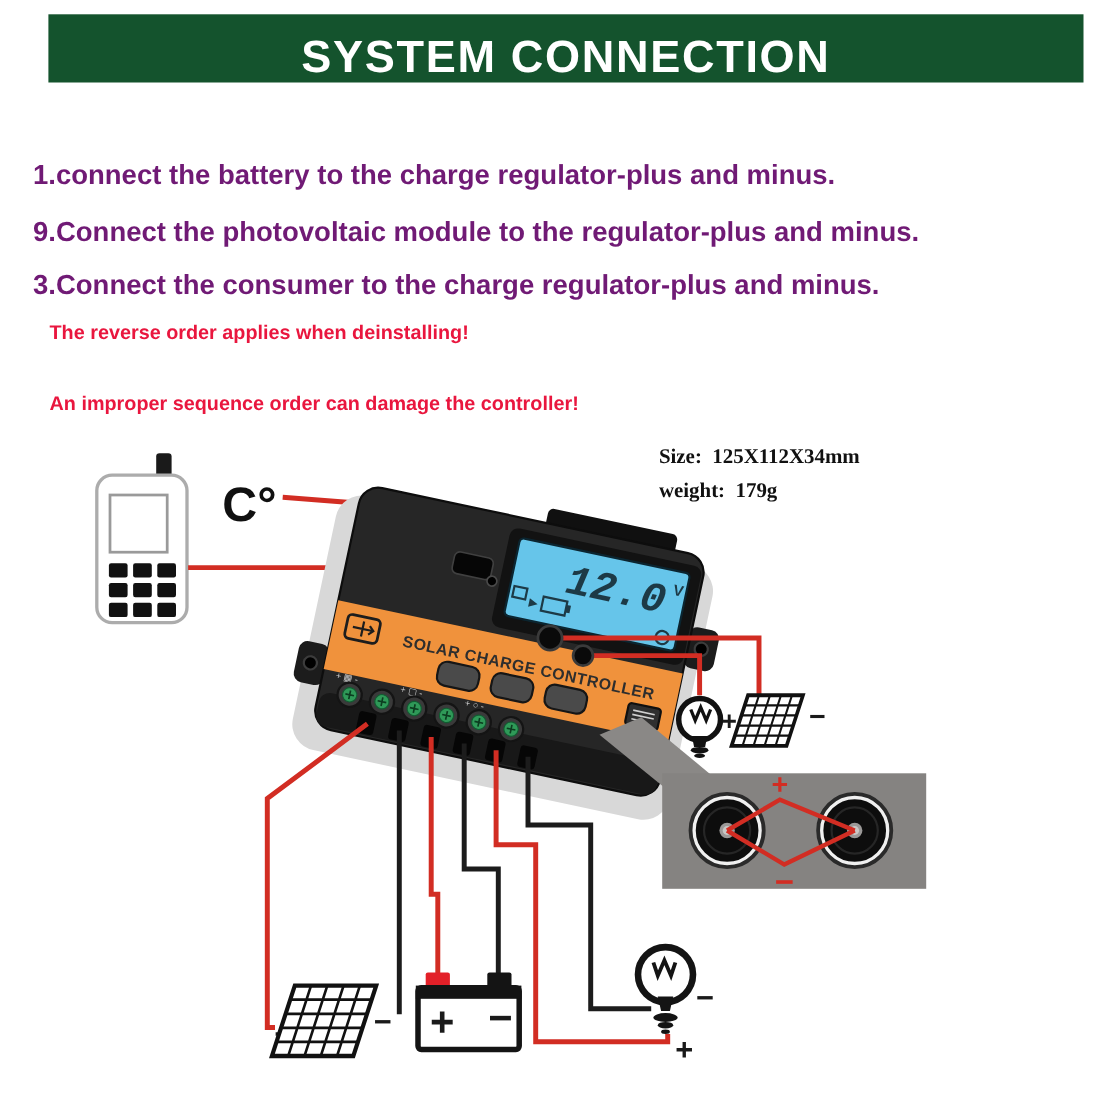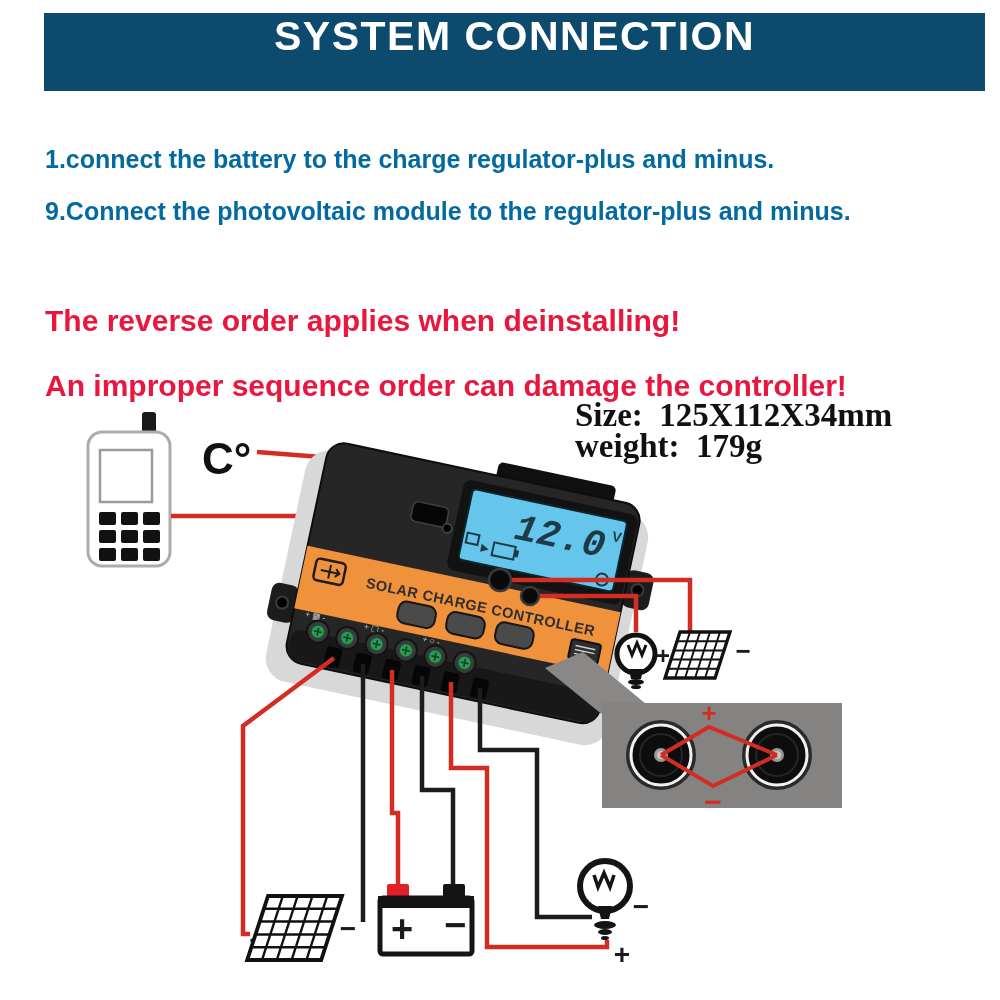--- a/index.html
+++ b/index.html
@@ -1,43 +1,44 @@
 <!DOCTYPE html>
 <html><head>
 <meta charset="utf-8">
 <style>
   html,body{margin:0;padding:0;background:#fff;}
   .page{position:relative;width:1000px;height:1000px;background:#ffffff;overflow:hidden;
         font-family:"Liberation Sans",sans-serif;}
-  .banner{position:absolute;left:44px;top:13px;width:941px;height:78px;background:#0c4a6e;
-          display:flex;align-items:flex-start;justify-content:center;}
+  .banner{position:absolute;left:44px;top:13px;width:941px;height:62px;background:#14532d;
+          display:flex;align-items:flex-end;justify-content:center;}
   .banner h1{margin:0;color:#ffffff;font-size:41px;font-weight:bold;letter-spacing:1.5px;}
-  .instr{position:absolute;left:45px;font-size:25px;font-weight:bold;color:#0369a1;white-space:nowrap;}
+  .instr{position:absolute;left:30px;font-size:25px;font-weight:bold;color:#701a75;white-space:nowrap;}
   .i1{top:120px}.i2{top:172px}.i3{top:220px}
-  .warn{position:absolute;left:45px;font-size:30px;font-weight:bold;color:#e9163e;white-space:nowrap;}
+  .warn{position:absolute;left:45px;font-size:18px;font-weight:bold;color:#e9163e;white-space:nowrap;}
   .wa{top:274px}.wb{top:339px}
-  .specs{position:absolute;left:575px;top:400px;font-family:"Liberation Serif",serif;
-         font-weight:bold;font-size:33px;color:#111;line-height:31px;white-space:pre;}
+  .specs{position:absolute;left:599px;top:400px;font-family:"Liberation Serif",serif;
+         font-weight:bold;font-size:19px;color:#111;line-height:31px;white-space:pre;}
   svg.diagram{position:absolute;left:0;top:0;width:1000px;height:1000px;}
   text{font-family:"Liberation Sans",sans-serif;}
   .lcd-digits{font-family:"Liberation Mono",monospace;font-style:italic;font-weight:bold;}
   .mark{font-weight:bold;fill:#1a1a1a;}
   .mark-red{font-weight:bold;}
 </style>
 </head>
 <body>
 
 <div class="page">
 
   <div class="banner">
     <h1>SYSTEM CONNECTION</h1>
   </div>
 
   <p class="instr i1">1.connect the battery to the charge regulator-plus and minus.</p>
   <p class="instr i2">9.Connect the photovoltaic module to the regulator-plus and minus.</p>
+  <p class="instr i3">3.Connect the consumer to the charge regulator-plus and minus.</p>
   <p class="warn wa">The reverse order applies when deinstalling!</p>
   <p class="warn wb">An improper sequence order can damage the controller!</p>
 
   <div class="specs"><span>Size:  125X112X34mm</span>
 <span>weight:  179g</span></div>
 
   <svg class="diagram" viewBox="0 0 1000 1000">
 
     <g>
       <rect x="142" y="412" width="14" height="26" rx="3" fill="#1a1a1a"></rect>

